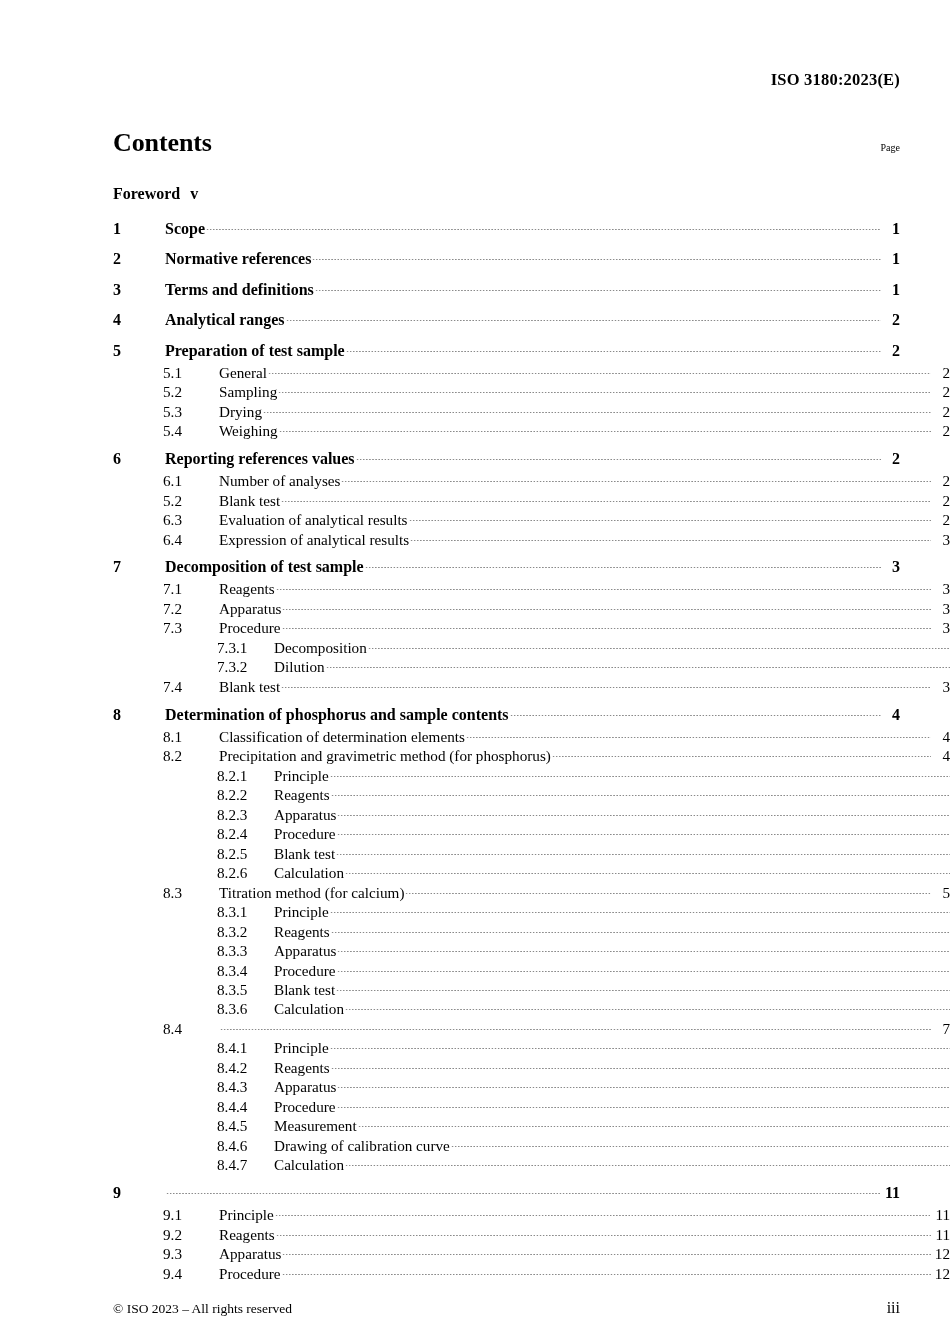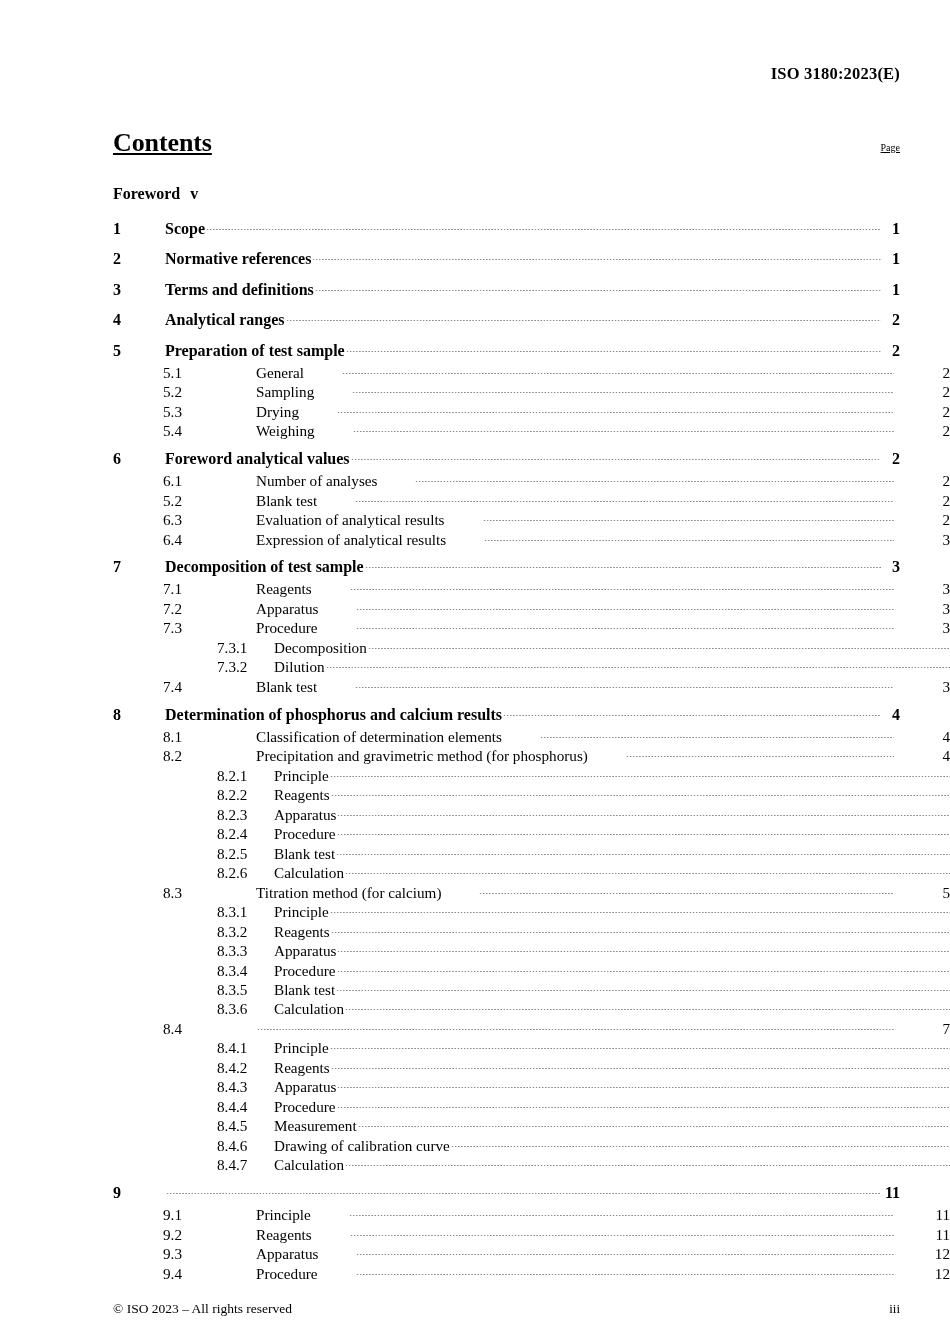--- a/index.html
+++ b/index.html
@@ -16,37 +16,36 @@
     width: 950px;
     height: 1344px;
     background: #ffffff;
     overflow: hidden;
     box-sizing: border-box;
   }
 
   
   .doc-header {
     position: absolute;
-    top: 64px;
+    top: 70px;
     right: 50px;
     font-size: 16.5px;
     font-weight: bold;
     letter-spacing: 0.2px;
   }
 
   
   .title-row {
     position: absolute;
     top: 128px;
     left: 113px;
     width: 787px;
     display: flex;
     align-items: baseline;
     justify-content: space-between;
-    text-decoration: underline;
   }
   .contents-title {
     font-size: 26px;
     font-weight: bold;
     letter-spacing: -0.1px;
   }
   .page-label {
     font-size: 10px;
     font-weight: normal;
   }
@@ -121,21 +120,20 @@
   .lvl1 .label {
     max-width: 640px;
   }
 
   
   .lvl2 {
     font-weight: normal;
     font-size: 15.2px;
     line-height: 19.3px;
     padding-left: 50px;
-    gap: 37px;
   }
   .lvl2 .num {
     width: 56px;
   }
 
   
   .lvl3 {
     font-weight: normal;
     font-size: 15.2px;
     line-height: 19.3px;
@@ -150,21 +148,21 @@
     position: absolute;
     left: 113px;
     right: 50px;
     bottom: 27px;
     display: flex;
     align-items: baseline;
     justify-content: space-between;
     font-size: 13.5px;
   }
   .footer-right {
-    font-size: 13px;
+    font-size: 16px;
     margin-top: 25px;
   }
 </style>
 </head>
 <body>
 
 <div class="page">
 
   <div class="doc-header">ISO 3180:2023(E)</div>
 
@@ -227,21 +225,21 @@
         <span class="pg">2</span>
       </div>
       <div class="toc-row lvl2">
         <span class="num">5.4</span>
         <span class="label">Weighing</span>
         <span class="leader"></span>
         <span class="pg">2</span>
       </div>
       <div class="toc-row lvl1">
         <span class="num">6</span>
-        <span class="label">Foreword analytical values</span>
+        <span class="label">Reporting references values</span>
         <span class="leader"></span>
         <span class="pg">2</span>
       </div>
       <div class="toc-row lvl2">
         <span class="num">6.1</span>
         <span class="label">Number of analyses</span>
         <span class="leader"></span>
         <span class="pg">2</span>
       </div>
       <div class="toc-row lvl2">
@@ -297,21 +295,21 @@
         <span class="leader"></span>
       </div>
       <div class="toc-row lvl2">
         <span class="num">7.4</span>
         <span class="label">Blank test</span>
         <span class="leader"></span>
         <span class="pg">3</span>
       </div>
       <div class="toc-row lvl1">
         <span class="num">8</span>
-        <span class="label">Determination of phosphorus and calcium results</span>
+        <span class="label">Determination of phosphorus and sample contents</span>
         <span class="leader"></span>
         <span class="pg">4</span>
       </div>
       <div class="toc-row lvl2">
         <span class="num">8.1</span>
         <span class="label">Classification of determination elements</span>
         <span class="leader"></span>
         <span class="pg">4</span>
       </div>
       <div class="toc-row lvl2">

